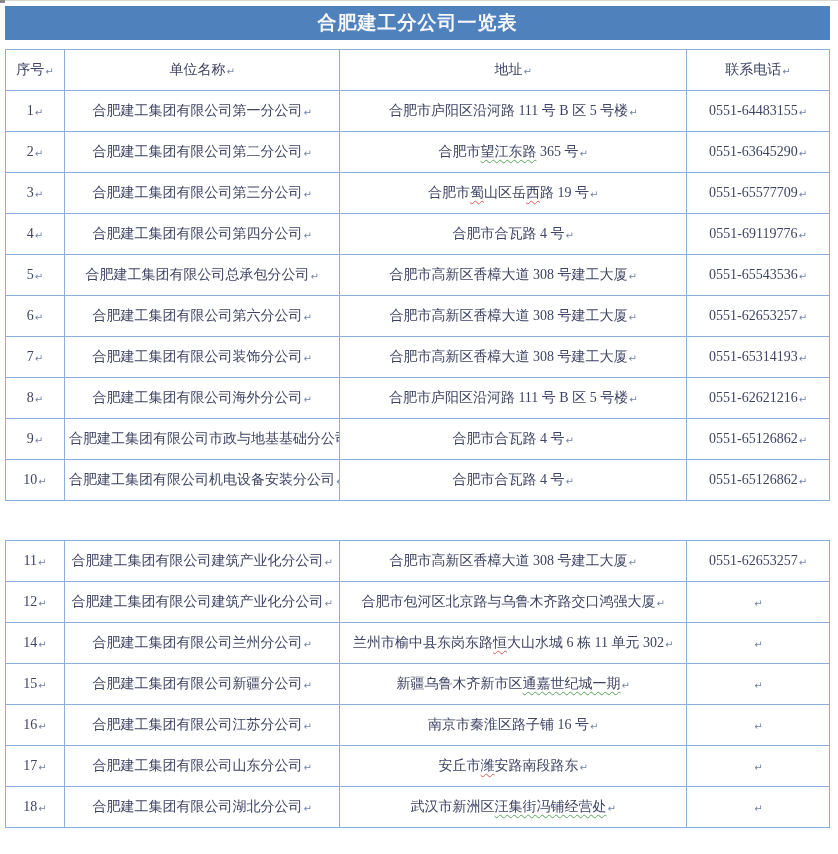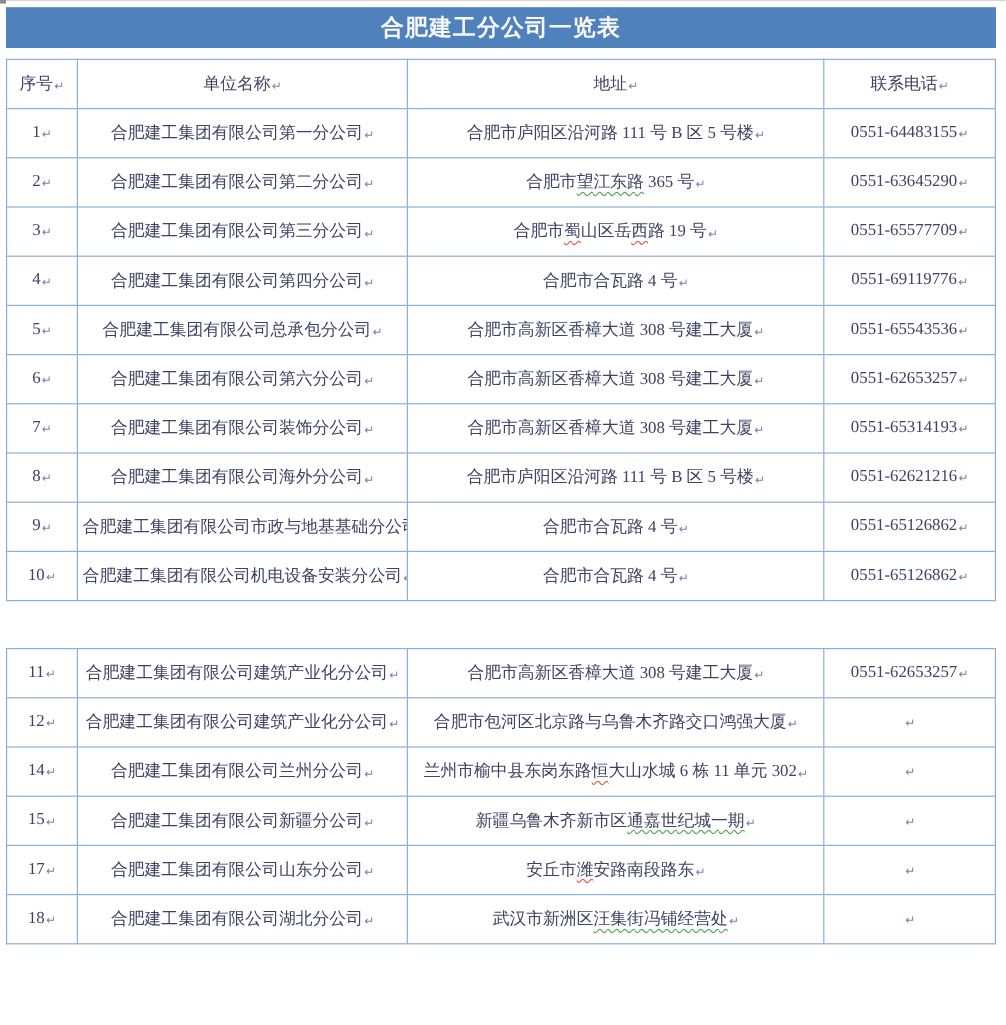--- a/index.html
+++ b/index.html
@@ -174,20 +174,26 @@
           <td class="col-addr"><span>兰州市榆中县东岗东路</span><span class="sq-red">恒</span><span>大山水城 6 栋 11 单元 302</span><span class="pmark">↵</span></td>
           <td class="col-phone"><span></span><span class="pmark">↵</span></td>
         </tr>
         <tr>
           <td class="col-no"><span>15</span><span class="pmark">↵</span></td>
           <td class="col-name"><span>合肥建工集团有限公司新疆分公司</span><span class="pmark">↵</span></td>
           <td class="col-addr"><span>新疆乌鲁木齐新市区</span><span class="sq-green">通嘉世纪城一期</span><span class="pmark">↵</span></td>
           <td class="col-phone"><span></span><span class="pmark">↵</span></td>
         </tr>
         <tr>
+          <td class="col-no"><span>16</span><span class="pmark">↵</span></td>
+          <td class="col-name"><span>合肥建工集团有限公司江苏分公司</span><span class="pmark">↵</span></td>
+          <td class="col-addr"><span>南京市秦淮区路子铺 16 号</span><span class="pmark">↵</span></td>
+          <td class="col-phone"><span></span><span class="pmark">↵</span></td>
+        </tr>
+        <tr>
           <td class="col-no"><span>17</span><span class="pmark">↵</span></td>
           <td class="col-name"><span>合肥建工集团有限公司山东分公司</span><span class="pmark">↵</span></td>
           <td class="col-addr"><span>安丘市</span><span class="sq-red">潍</span><span>安路南段路东</span><span class="pmark">↵</span></td>
           <td class="col-phone"><span></span><span class="pmark">↵</span></td>
         </tr>
         <tr>
           <td class="col-no"><span>18</span><span class="pmark">↵</span></td>
           <td class="col-name"><span>合肥建工集团有限公司湖北分公司</span><span class="pmark">↵</span></td>
           <td class="col-addr"><span>武汉市新洲区</span><span class="sq-green">汪集街冯铺经营处</span><span class="pmark">↵</span></td>
           <td class="col-phone"><span></span><span class="pmark">↵</span></td>

